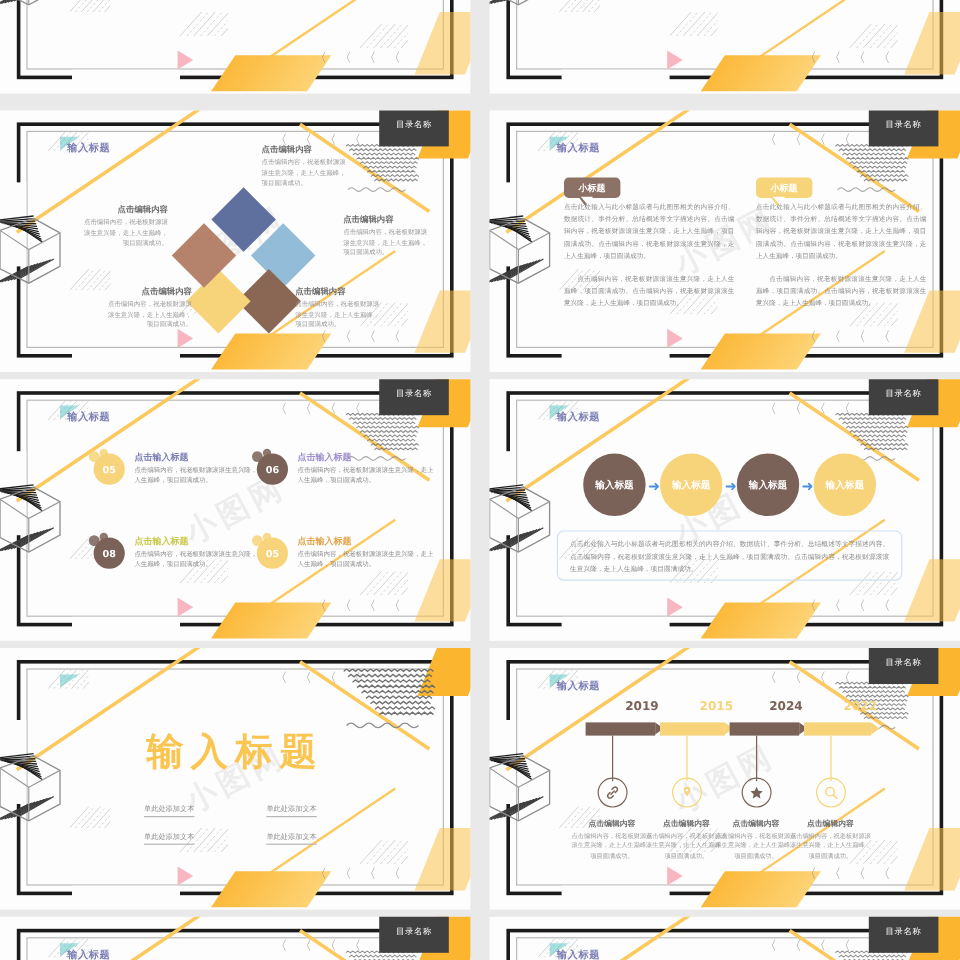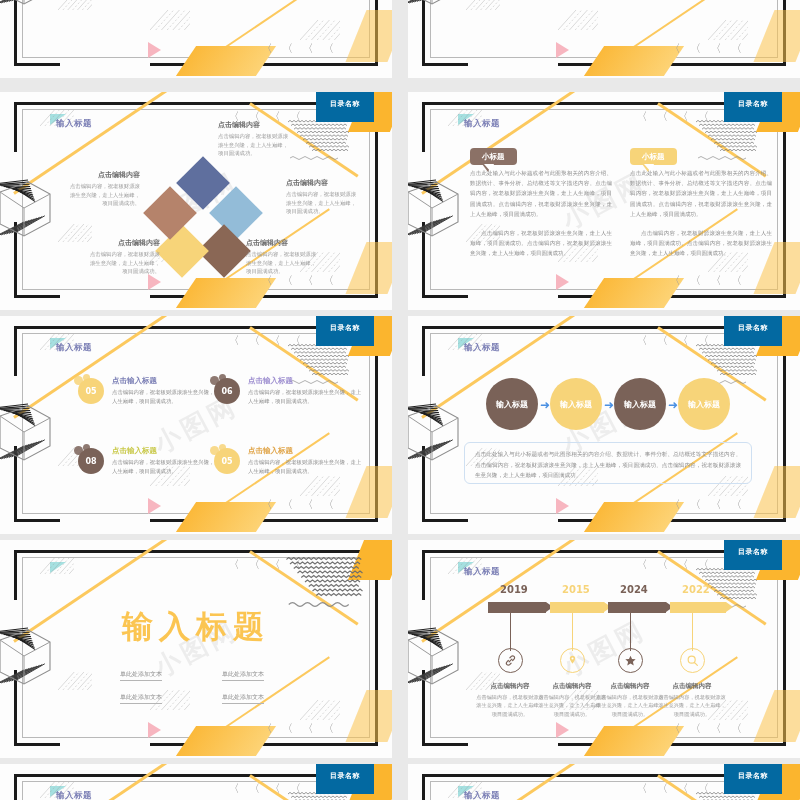--- a/index.html
+++ b/index.html
@@ -48,21 +48,21 @@
   .zz{position:absolute;right:42px;top:28px;width:62px;height:40px;opacity:.75;}
   
   .hatch{position:absolute;opacity:.5;}
   .hatch svg{display:block;}
 
   
   .isobox{position:absolute;left:-6px;top:86px;width:60px;height:62px;}
 
   
   .dirtab{position:absolute;right:18px;top:-6px;width:58px;height:36px;
-    background:#0369a1;color:#fff;font-size:7px;font-weight:bold;
+    background:#404040;color:#fff;font-size:7px;font-weight:normal;
     display:flex;align-items:center;justify-content:center;letter-spacing:.5px;}
 
   
   .sec-title{position:absolute;left:56px;top:26px;color:#7b7fb5;font-size:8.5px;font-weight:bold;letter-spacing:.5px;}
 
   
   .wm{position:absolute;left:50%;top:50%;transform:translate(-50%,-50%) rotate(-28deg);
     font-size:26px;color:rgba(130,130,130,.13);font-weight:bold;letter-spacing:4px;white-space:nowrap;}
 
   
@@ -93,21 +93,21 @@
   .parrow{position:absolute;color:#4a90e2;font-size:12px;font-weight:bold;}
   .pbox{position:absolute;left:56px;right:48px;top:126px;height:42px;border:1px solid #cfe0f2;
      border-radius:6px;padding:6px 10px;font-size:5.6px;line-height:1.9;color:#8d8d8d;text-align:justify;}
 
   
   .bigtitle{position:absolute;width:100%;text-align:center;top:66px;color:#fbc552;
      font-size:31px;font-weight:bold;letter-spacing:6px;}
   .subitem{position:absolute;font-size:6px;color:#8d8d8d;border-bottom:1px solid #b5b5b5;padding-bottom:1px;}
 
   
-  .tlyear{position:absolute;font-size:10px;font-weight:bold;top:44px;}
+  .tlyear{position:absolute;font-size:10px;font-weight:bold;top:44px;margin-left:21px;}
   .tlbar{position:absolute;top:62px;height:11px;}
   .tlbar:after{content:"";position:absolute;right:-7px;top:0;width:0;height:0;
      border-left:7px solid currentColor;border-top:5.5px solid transparent;border-bottom:5.5px solid transparent;}
   .tlstem{position:absolute;width:1px;top:73px;height:38px;}
   .tlic{position:absolute;top:108px;width:25px;height:25px;border-radius:50%;border:1.4px solid;
      display:flex;align-items:center;justify-content:center;}
   .tlblk{position:absolute;top:142px;width:72px;text-align:center;}
   .tlblk .h{font-size:6.5px;font-weight:bold;color:#6d6d6d;margin-bottom:2px;}
   .tlblk .p{font-size:5.2px;line-height:1.6;color:#9a9a9a;}
 </style>

